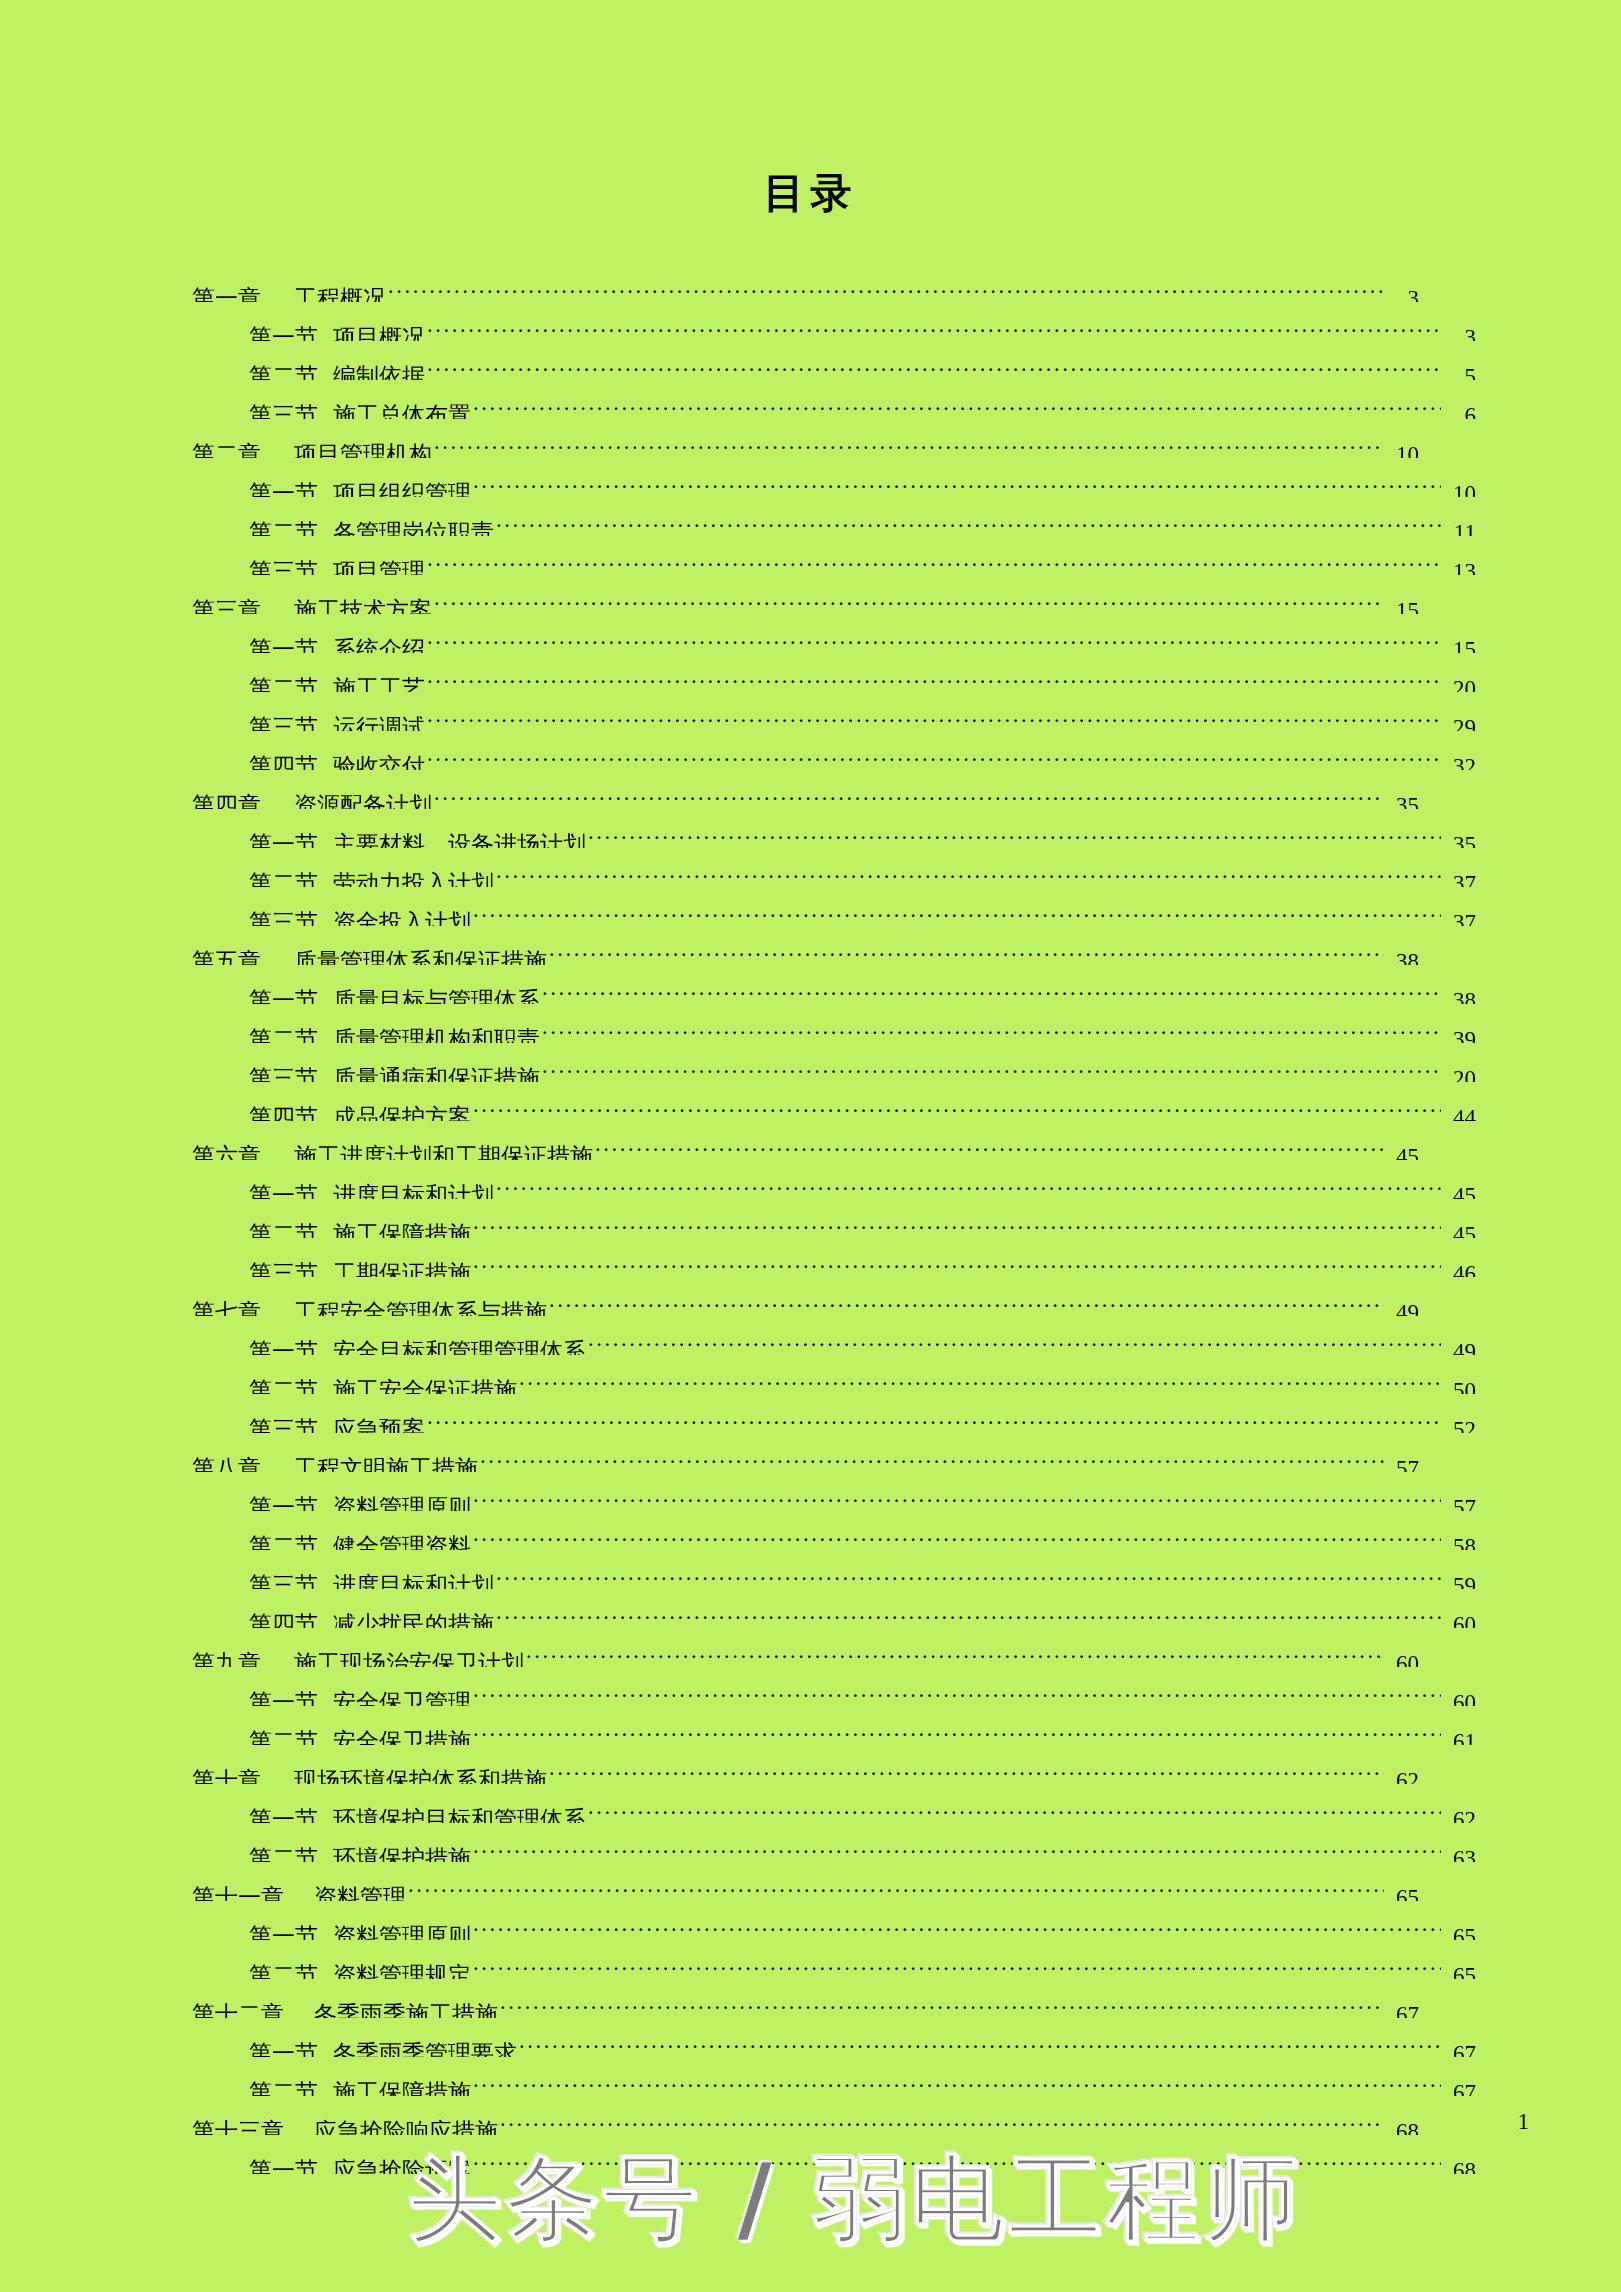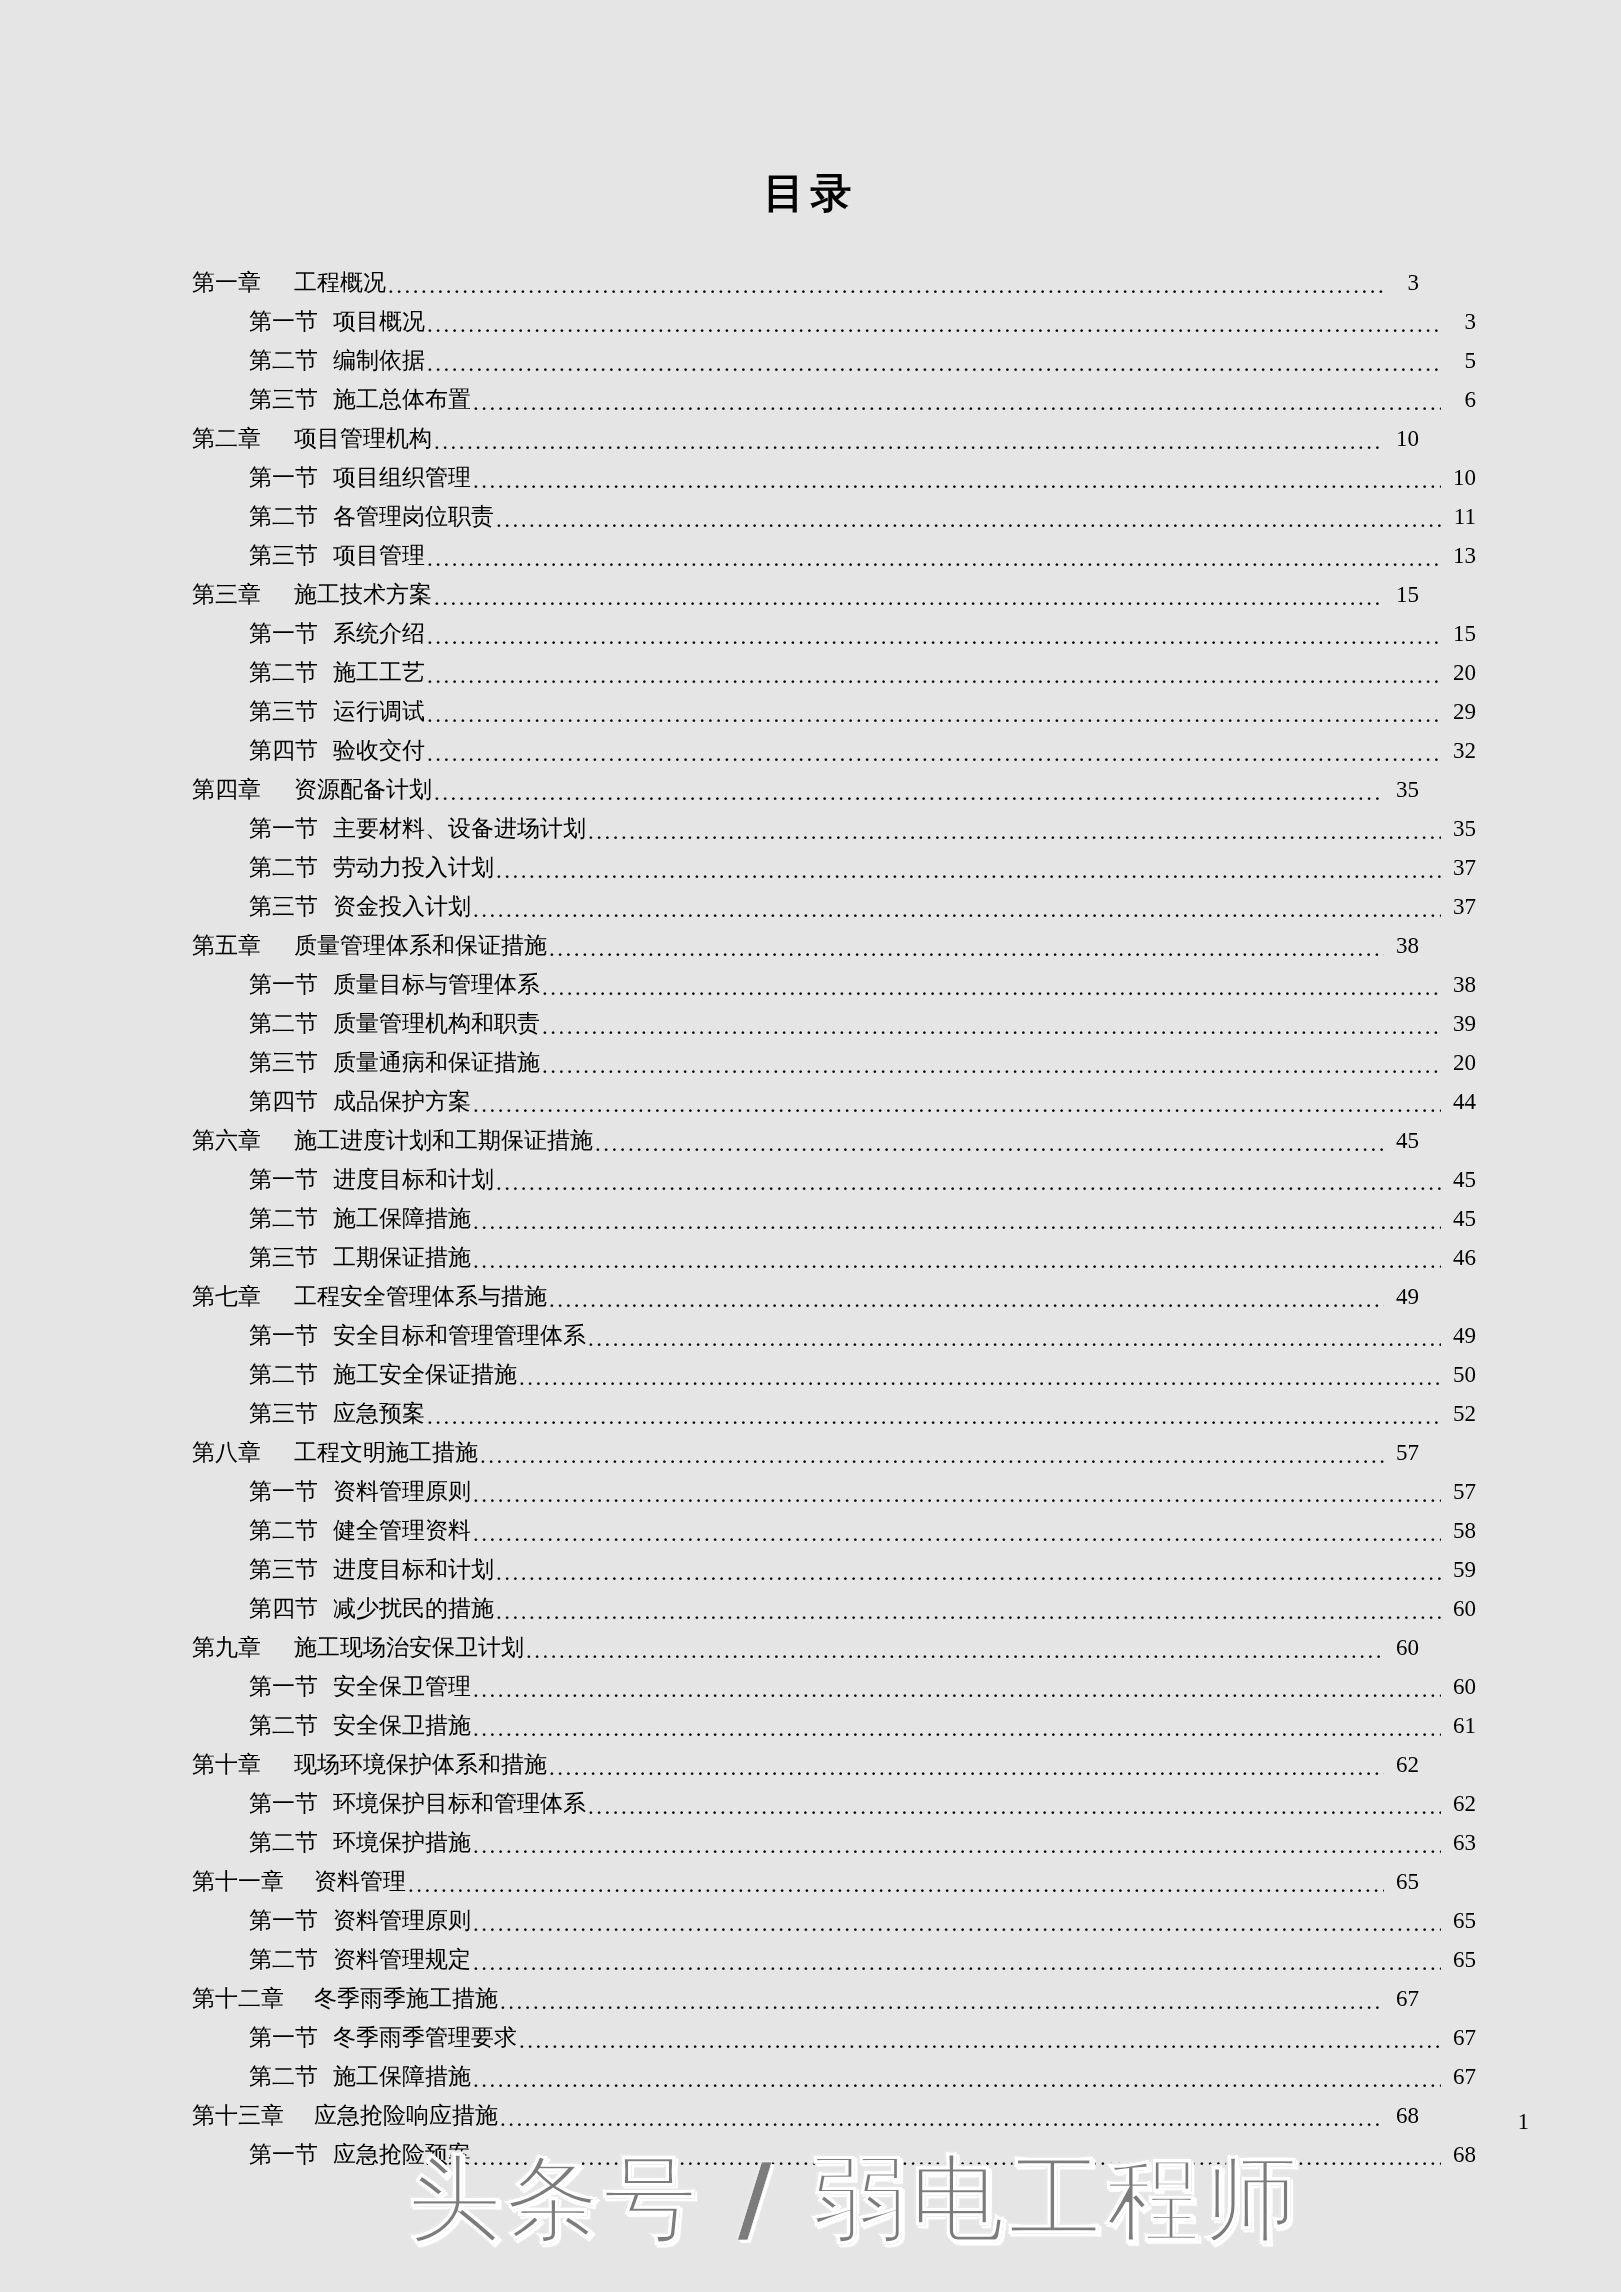--- a/index.html
+++ b/index.html
@@ -8,21 +8,21 @@
     background: #ffffff;
   }
   body {
     font-family: "Liberation Serif", "DejaVu Serif", serif;
     color: #000000;
   }
   .page {
     position: relative;
     width: 1621px;
     height: 2293px;
-    background: #e5e5e5;
+    background: #bef264;
     overflow: hidden;
     box-sizing: border-box;
   }
 
   
   .doc-title {
     position: absolute;
     top: 173px;
     left: 0;
     width: 1621px;
@@ -52,20 +52,21 @@
     white-space: nowrap;
     overflow: hidden;
   }
 
   .toc-entry.level-2 {
     padding-left: 57px;
   }
 
   .num {
     flex: 0 0 auto;
+    margin-top: 16px;
   }
   .level-1 > .num {
     min-width: 102px;
   }
   .level-1.wide-num > .num {
     min-width: 122px;
   }
   .level-2 > .num {
     min-width: 84px;
   }

